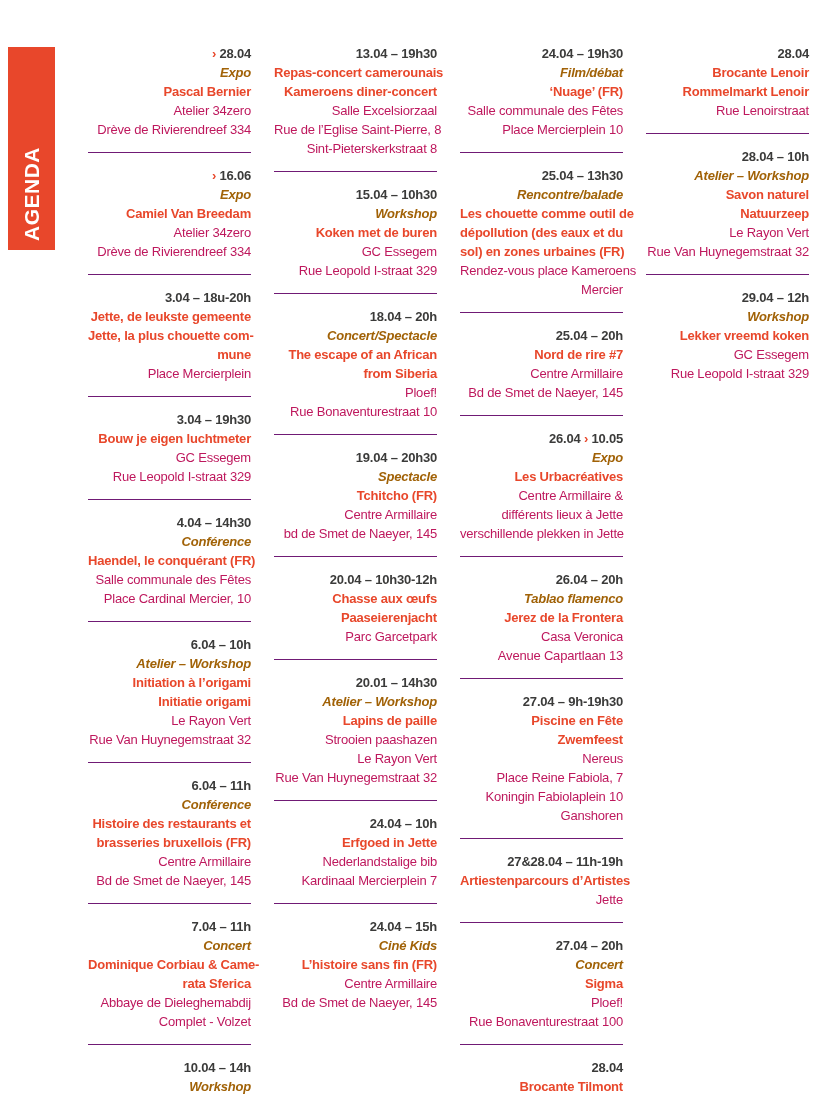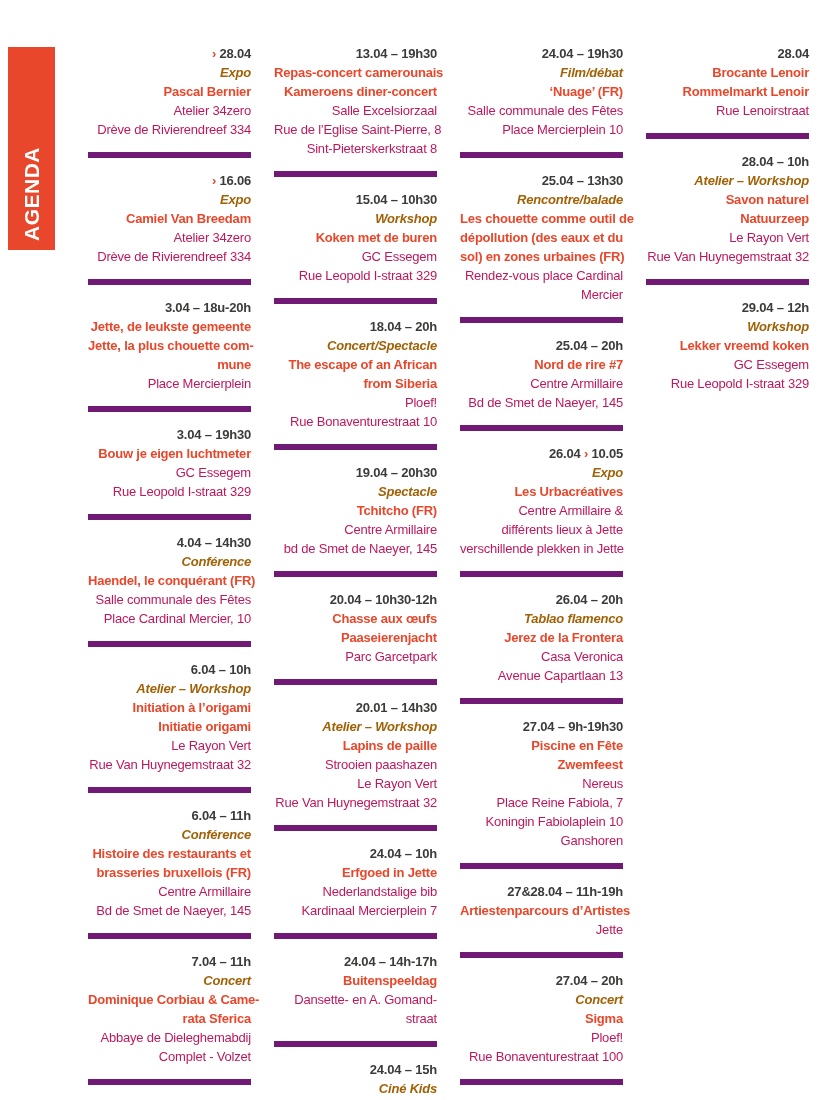--- a/index.html
+++ b/index.html
@@ -46,21 +46,21 @@
     width: 163px;
     flex: none;
   }
   .event {
     padding: 13px 0;
     text-align: right;
   }
   .event:first-child { padding-top: 0; }
   .event:last-child  { padding-bottom: 0; }
   .event + .event {
-    border-top: 6px solid #701a75;
+    border-top: 1px solid #701a75;
   }
   .event div {
     font-size: 13px;
     line-height: 19px;
     letter-spacing: -0.2px;
     white-space: nowrap;
   }
   .date {
     font-weight: bold;
     color: #3b3b3a;
@@ -200,26 +200,20 @@
         <div class="detail-line">Le Rayon Vert</div>
         <div class="detail-line">Rue Van Huynegemstraat 32</div>
       </article>
       <article class="event">
         <div class="date">24.04 – 10h</div>
         <div class="title-line">Erfgoed in Jette</div>
         <div class="detail-line">Nederlandstalige bib</div>
         <div class="detail-line">Kardinaal Mercierplein 7</div>
       </article>
       <article class="event">
-        <div class="date">24.04 – 14h-17h</div>
-        <div class="title-line">Buitenspeeldag</div>
-        <div class="detail-line">Dansette- en A. Gomand-</div>
-        <div class="detail-line">straat</div>
-      </article>
-      <article class="event">
         <div class="date">24.04 – 15h</div>
         <div class="category">Ciné Kids</div>
         <div class="title-line">L’histoire sans fin (FR)</div>
         <div class="detail-line">Centre Armillaire</div>
         <div class="detail-line">Bd de Smet de Naeyer, 145</div>
       </article>
     </div>
     <div class="column">
       <article class="event">
         <div class="date">24.04 – 19h30</div>
@@ -227,21 +221,21 @@
         <div class="title-line">‘Nuage’ (FR)</div>
         <div class="detail-line">Salle communale des Fêtes</div>
         <div class="detail-line">Place Mercierplein 10</div>
       </article>
       <article class="event">
         <div class="date">25.04 – 13h30</div>
         <div class="category">Rencontre/balade</div>
         <div class="title-line">Les chouette comme outil de</div>
         <div class="title-line">dépollution (des eaux et du</div>
         <div class="title-line">sol) en zones urbaines (FR)</div>
-        <div class="detail-line">Rendez-vous place Cardinal</div>
+        <div class="detail-line">Rendez-vous place Kameroens</div>
         <div class="detail-line">Mercier</div>
       </article>
       <article class="event">
         <div class="date">25.04 – 20h</div>
         <div class="title-line">Nord de rire #7</div>
         <div class="detail-line">Centre Armillaire</div>
         <div class="detail-line">Bd de Smet de Naeyer, 145</div>
       </article>
       <article class="event">
         <div class="date">26.04 <span class="chevron">›</span> 10.05</div>

